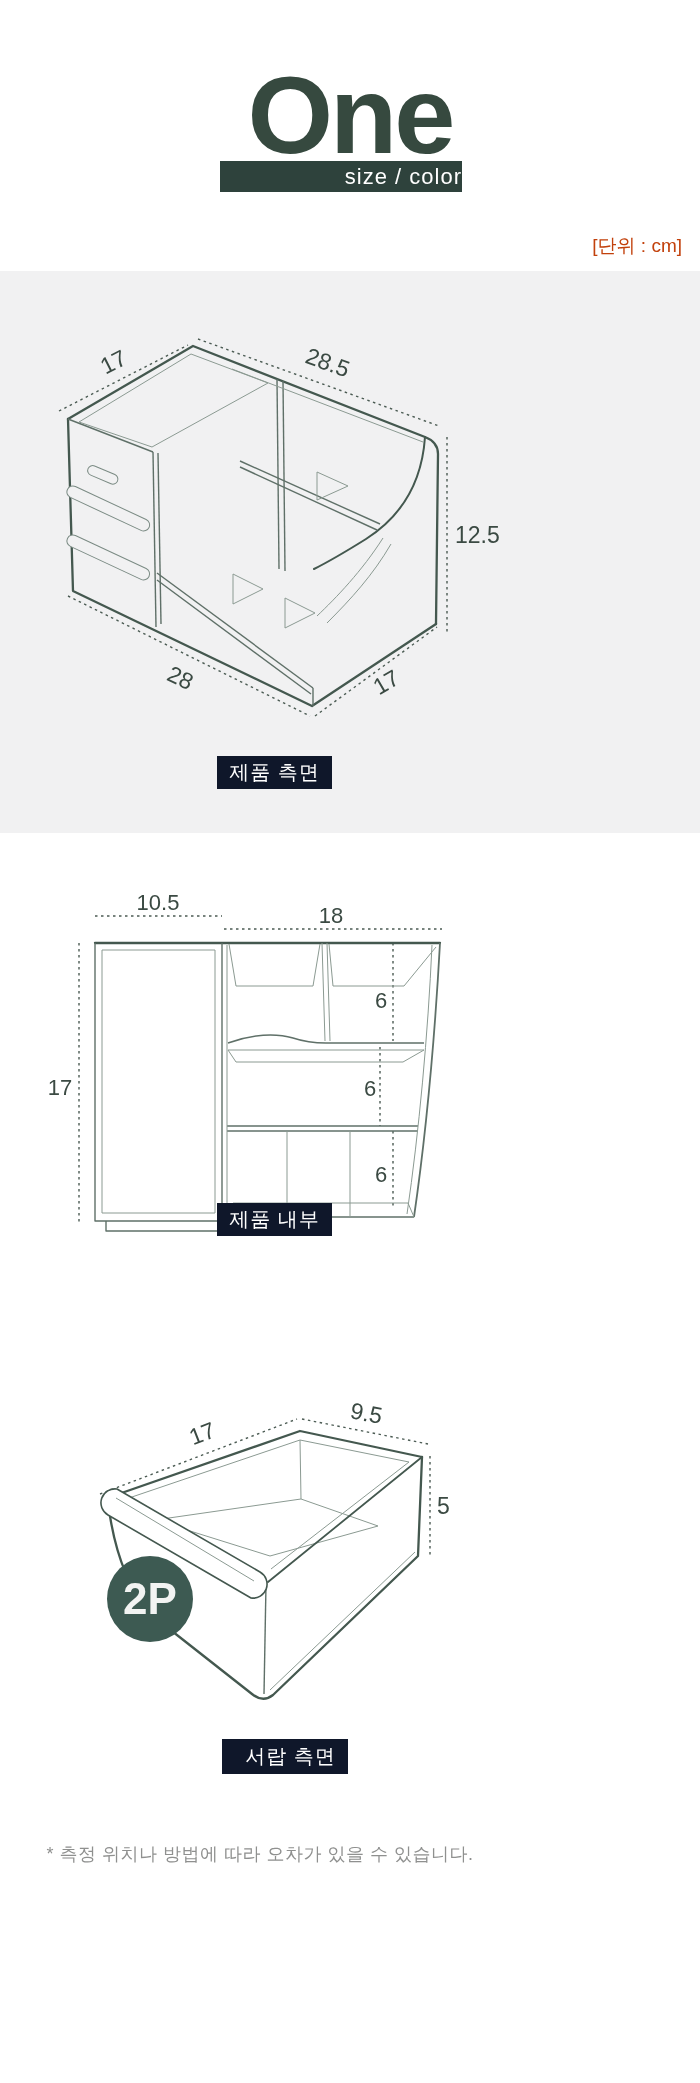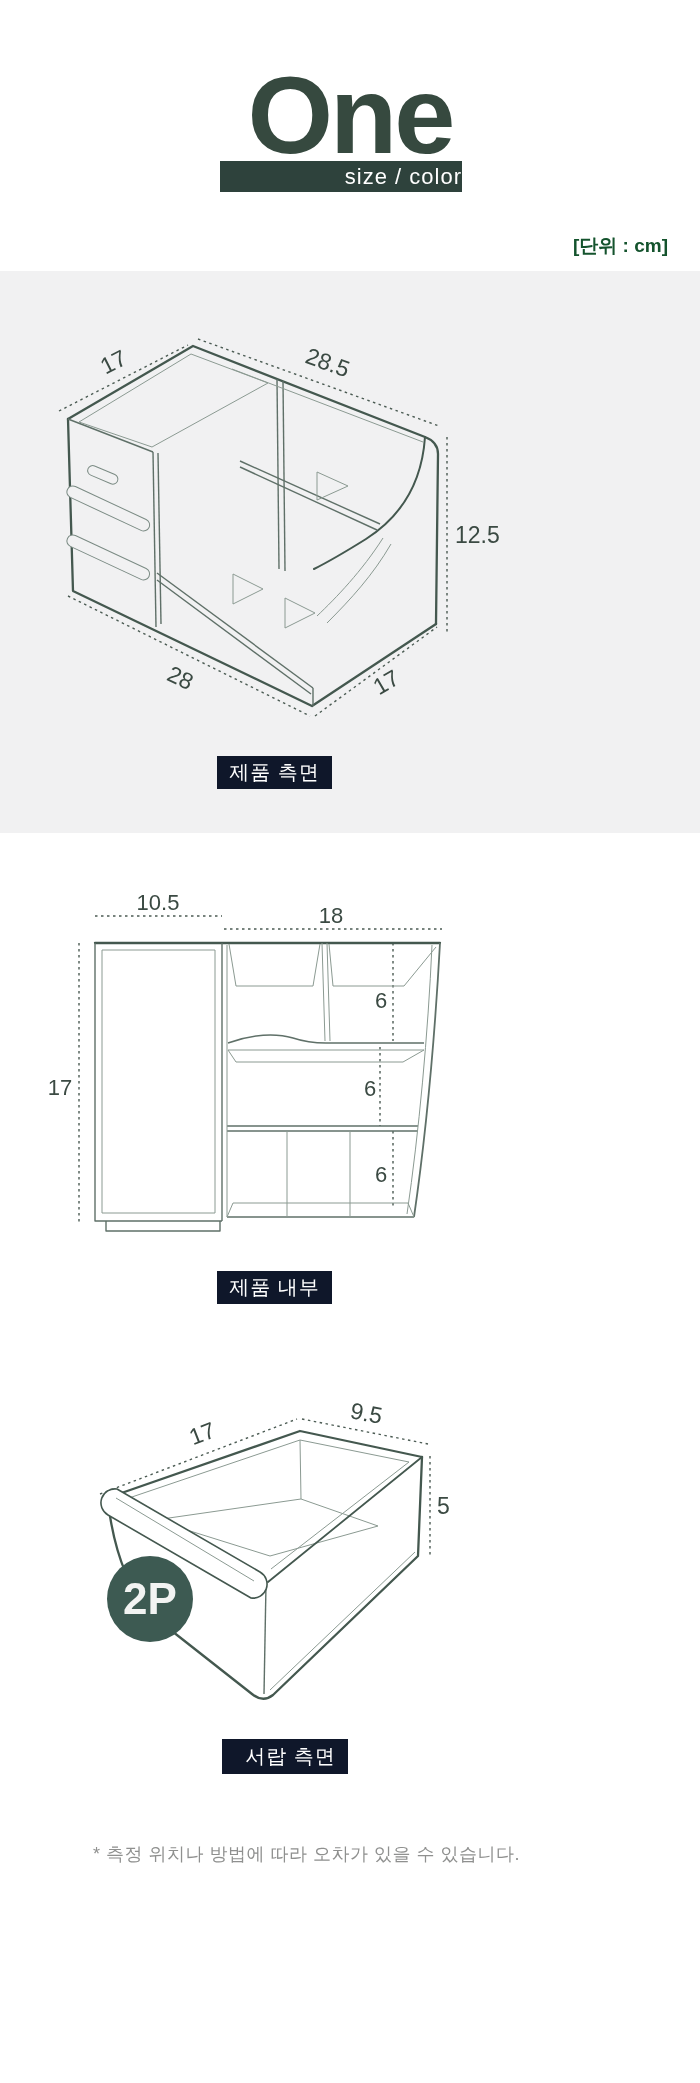--- a/index.html
+++ b/index.html
@@ -12,41 +12,41 @@
     position:absolute; top:56px; left:0; width:700px; text-align:center;
     font-size:110px; line-height:1; font-weight:bold; color:#36493f;
     letter-spacing:-3px;
   }
   .subtitle-bar {
     position:absolute; left:220px; top:157px; width:242px; height:31px;
     background:#2e423c; color:#ffffff; text-align:right;
     font-size:22px; line-height:31px; letter-spacing:1px;
   }
   .unit-note {
-    position:absolute; top:229px; right:32px;
-    font-size:19px; color:#14532d;font-weight:bold;
+    position:absolute; top:229px; right:18px;
+    font-size:19px; color:#c2410c;
   }
   .gray-panel {
     position:absolute; left:0; top:267px; width:700px; height:562px;
     background:#f1f1f2;
   }
   .diagram-svg { position:absolute; left:0; }
   #svg-side   { top:267px; }
   #svg-inner  { top:880px; }
   #svg-drawer { top:1395px; }
   .caption {
     position:absolute; width:115px; height:33px; background:#0f172a;
     color:#ffffff; display:flex; align-items:center; justify-content:center;
     font-size:20px; letter-spacing:1px;
   }
   #caption-side  { left:217px; top:752px; }
-  #caption-inner { left:217px; top:1267px; }
+  #caption-inner { left:217px; top:1199px; }
   #caption-drawer{ left:222px; top:1735px; height:35px;padding-left:11px; }
   .footnote {
-    position:absolute; top:1838px; left:0; width:520px; text-align:right;
+    position:absolute; top:1838px; left:0; width:520px; text-align:center;
     font-size:18px; color:#8f908f; letter-spacing:0.5px;
   }
   
   .dashes   { stroke:#4b5b53; stroke-width:1.4; stroke-dasharray:2.5 3.5; fill:none; }
   .boldline { stroke:#44584f; stroke-width:2.3; fill:none; stroke-linejoin:round; stroke-linecap:round; }
   .medline  { stroke:#5f7068; stroke-width:1.4; fill:none; stroke-linejoin:round; }
   .thinline { stroke:#8b9a92; stroke-width:1; fill:none; stroke-linejoin:round; }
   .dimtext  { fill:#3b4a43; font-size:23px; font-family:"Liberation Sans", sans-serif; }
   .dimtext2 { fill:#3b4a43; font-size:22px; font-family:"Liberation Sans", sans-serif; }
   .slot     { fill:#f1f1f2; stroke:#7b8b84; stroke-width:1; }

